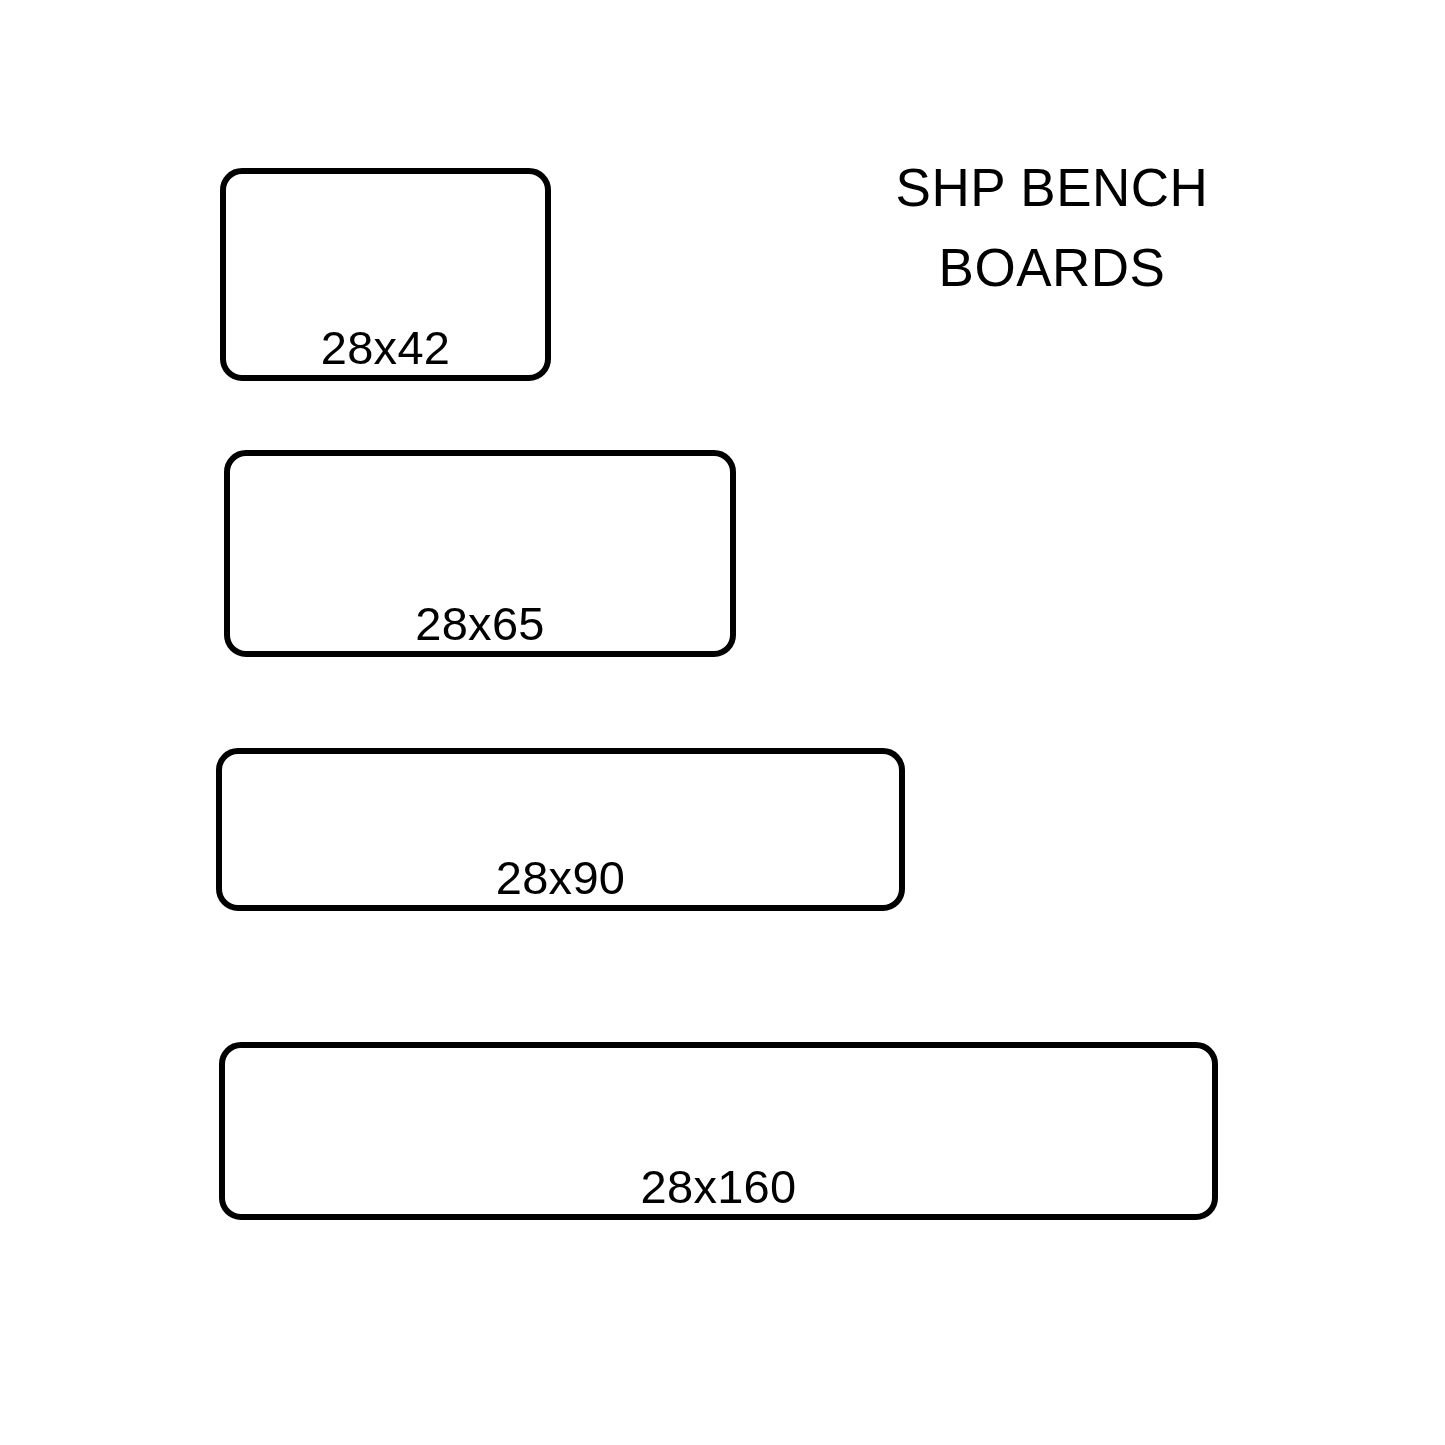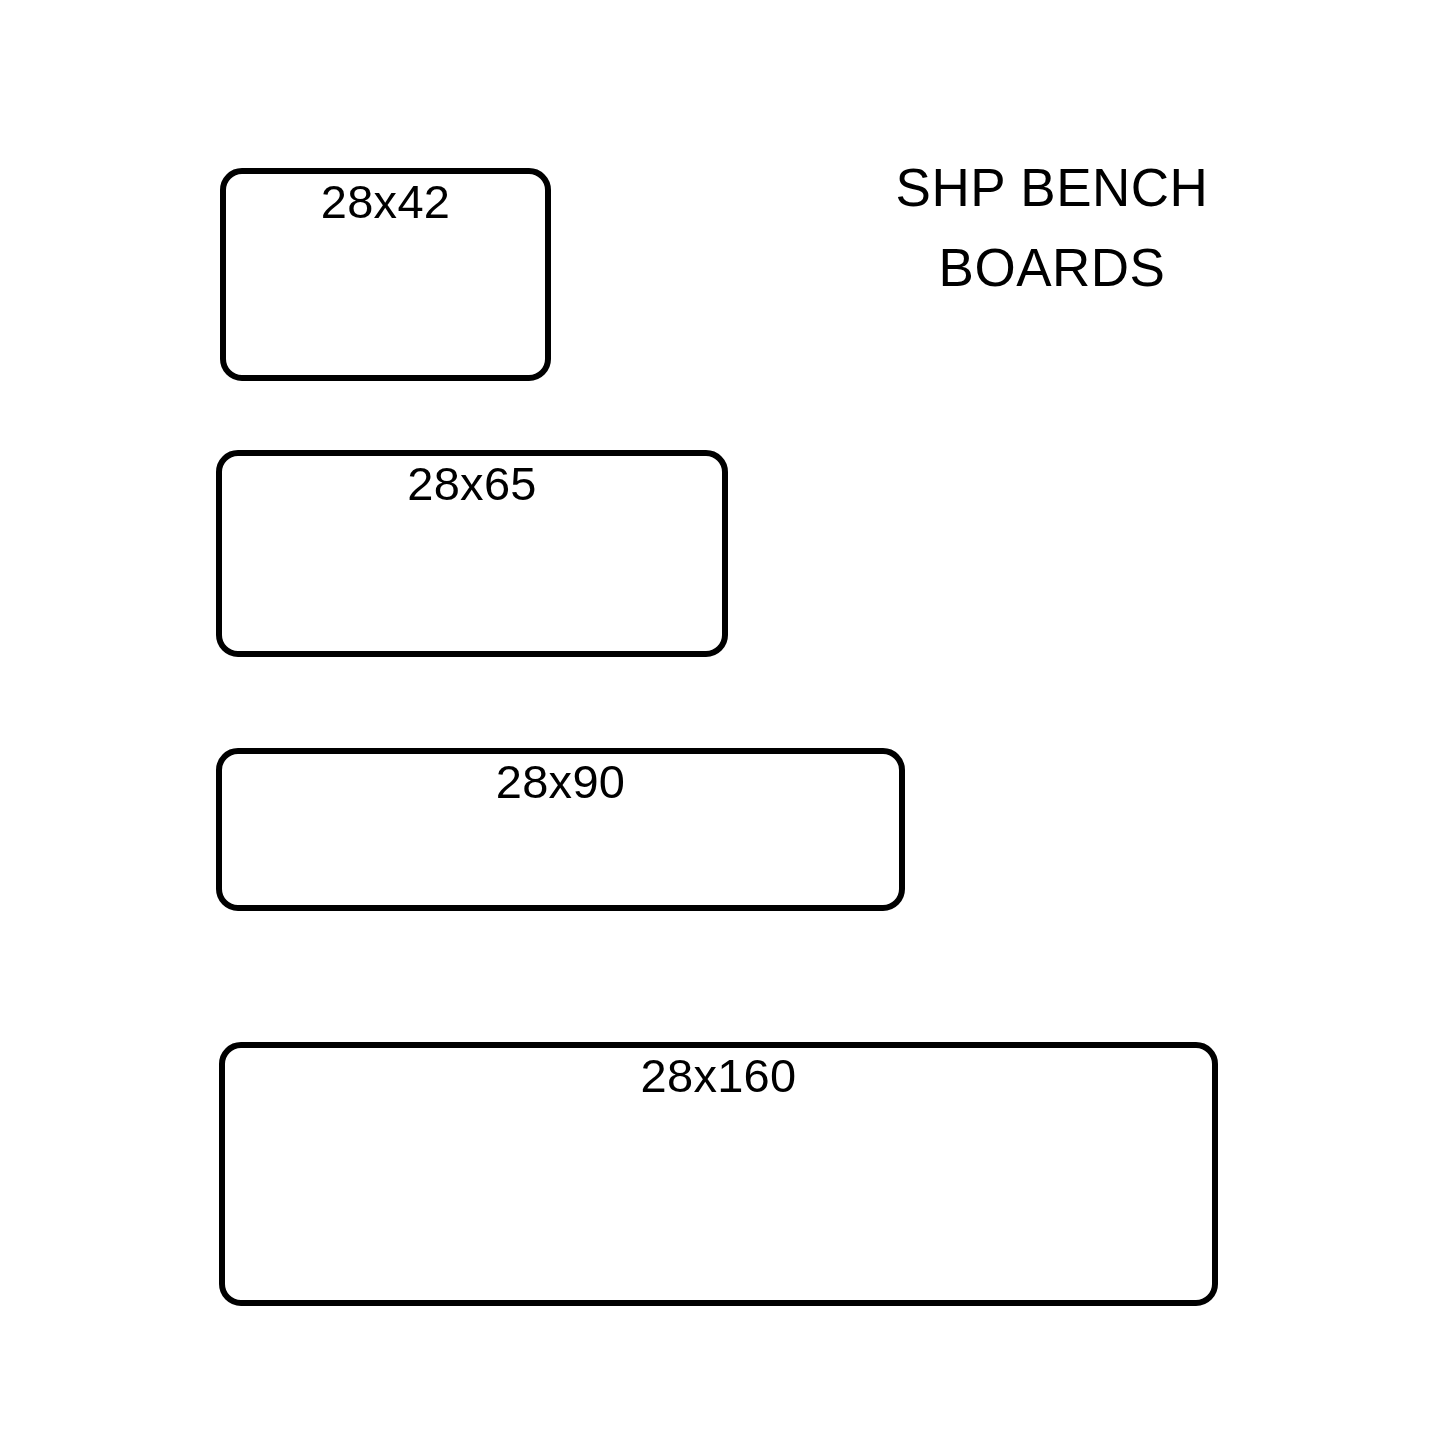--- a/index.html
+++ b/index.html
@@ -35,37 +35,37 @@
   .title-line {
     display: block;
   }
   .board {
     position: absolute;
     box-sizing: border-box;
     background: #ffffff;
     border: 6px solid #000000;
     border-radius: 22px;
     display: flex;
-    align-items: flex-start;
+    align-items: flex-end;
     justify-content: center;
   }
   .board-label {
     color: #000000;
     font-family: "Liberation Sans", sans-serif;
     font-size: 47px;
     font-weight: 400;
     letter-spacing: 0.3px;
     white-space: nowrap;
     user-select: none;
   }
   
   #board-0 { left: 220px; top: 168px;  width: 331px; height: 213px; }
-  #board-1 { left: 216px; top: 450px;  width: 512px; height: 207px; }
+  #board-1 { left: 224px; top: 450px;  width: 512px; height: 207px; }
   #board-2 { left: 216px; top: 748px;  width: 689px; height: 163px; }
-  #board-3 { left: 219px; top: 1042px; width: 999px; height: 264px; border-radius: 22px; }
+  #board-3 { left: 219px; top: 1042px; width: 999px; height: 178px; border-radius: 22px; }
 </style>
 </head>
 <body>
 
 <div id="canvas">
 
   <div class="title-block">
     <span class="title-line">SHP BENCH</span>
     <span class="title-line">BOARDS</span>
   </div>

